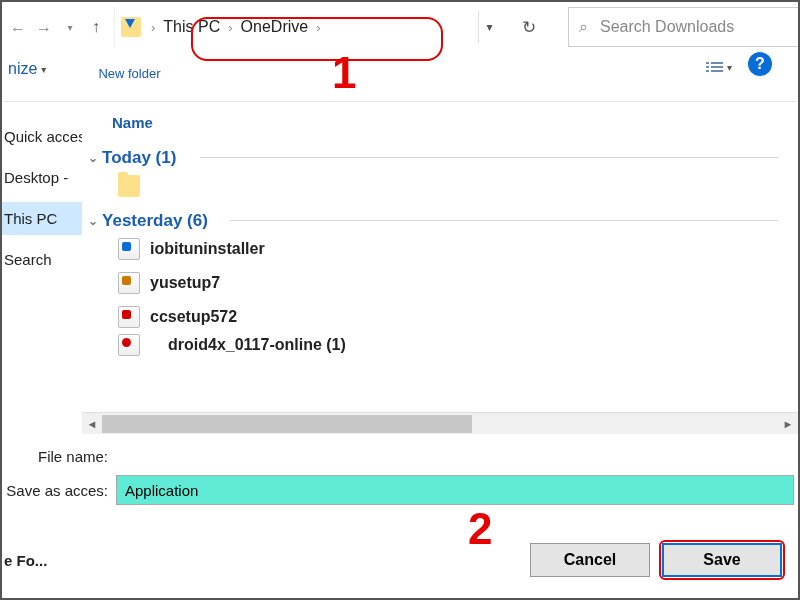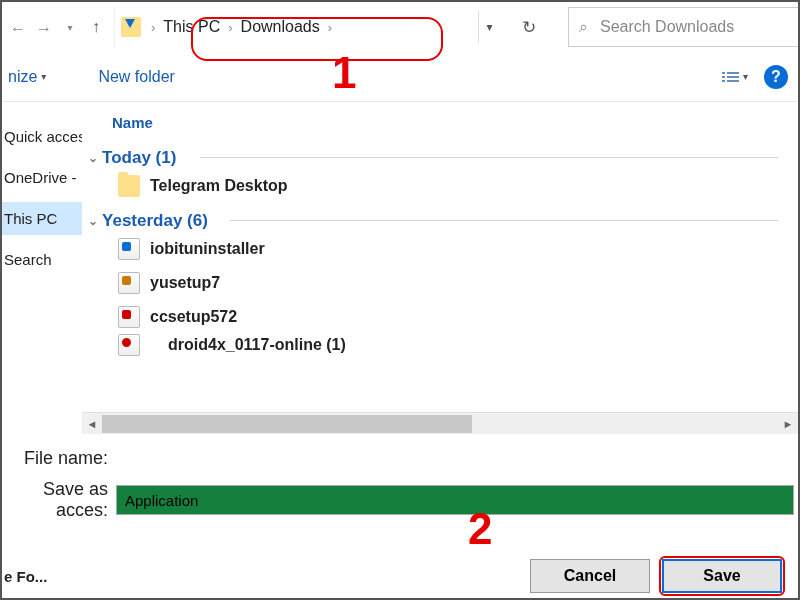--- a/index.html
+++ b/index.html
@@ -16,23 +16,23 @@
     .crumb { color: #222; font-size: 16px; padding: 0 6px; }
     .crumb-sep { color: #888; font-size: 13px; padding: 0 2px; }
     .addr-tail { flex: 0 0 80px; display:flex; align-items:center; justify-content:space-around; }
     .addr-drop { width: 22px; height: 32px; display:flex; align-items:center; justify-content:center; color:#555; border-left:1px solid #ddd; font-size:12px; cursor:pointer; }
     .refresh { width: 26px; height: 32px; display:flex; align-items:center; justify-content:center; color:#555; font-size:17px; cursor:pointer; border:1px solid transparent; }
     .search { flex:1; height: 40px; border:1px solid #ccc; margin-left:12px; margin-right:4px; display:flex; align-items:center; padding:0 10px; gap:10px; background:#fff; }
     .search-icon { color:#888; font-size:16px; }
     .search input { border:none; outline:none; font-size:16px; flex:1; color:#333; background:transparent; }
     .search input::placeholder { color:#888; }
     
-    .toolbar { display:flex; align-items:center; height:50px; padding:0 10px 0 0; border-bottom:1px solid #e8e8e8; }
+    .toolbar { display:flex; align-items:flex-start; height:50px; padding:0 26px 0 0; border-bottom:1px solid #e8e8e8; }
     .organize { color:#1a5cb0; font-size:16px; padding:8px 6px; cursor:pointer; display:flex; align-items:center; gap:4px; }
-    .newfolder { color:#1a5cb0; font-size:16px; padding:8px 16px; cursor:pointer; margin-left:30px; }
+    .newfolder { color:#1a5cb0; font-size:13px; padding:8px 16px; cursor:pointer; margin-left:30px;margin-top:6px; }
     .toolbar-spacer { flex:1; }
     .view-btn { width:30px; height:30px; display:flex; align-items:center; justify-content:center; cursor:pointer; color:#6a8db8; }
     .view-ic { display:flex; gap:2px; }
     .view-bars { display:flex; flex-direction:column; gap:2px; }
     .view-bars span { width:12px; height:2px; background:#6a8db8; display:block; }
     .view-dots { display:flex; flex-direction:column; gap:2px; }
     .view-dots span { width:3px; height:2px; background:#6a8db8; display:block; }
     .view-drop { font-size:10px; color:#555; margin-left:4px; cursor:pointer; }
     .help { width:24px; height:24px; border-radius:50%; background:#0a6cd6; color:#fff; font-size:16px; font-weight:bold; display:flex; align-items:center; justify-content:center; margin-left:14px; cursor:pointer; }
     
@@ -56,23 +56,23 @@
     .ico.app3::after { background:#d00000; }
     .ico.app4::after { background:#d00000; border-radius:50%; }
     
     .hscroll { height:22px; background:#f0f0f0; display:flex; align-items:center; border-top:1px solid #e0e0e0; }
     .hs-btn { width:20px; height:20px; display:flex; align-items:center; justify-content:center; color:#666; font-size:11px; cursor:pointer; }
     .hs-track { flex:1; height:18px; background:#f0f0f0; position:relative; }
     .hs-thumb { position:absolute; left:0; top:0; height:18px; width:370px; background:#c7c7c7; }
     
     .form { padding:14px 4px 0 0; }
     .frow { display:flex; align-items:center; margin-bottom:10px; }
-    .flabel { width:114px; text-align:right; padding-right:8px; font-size:18px; color:#222; }
+    .flabel { width:114px; text-align:right; padding-right:8px; font-size:15px; color:#222; }
     .finput { flex:1; height:30px; border:1px solid #aaa; background:#fff; padding:0 8px; font-size:15px; outline:none; }
-    .fselect { flex:1; height:30px; border:1px solid #aaa; background:#15803d; padding:0 8px; font-size:15px; display:flex; align-items:center; cursor:pointer; }
+    .fselect { flex:1; height:30px; border:1px solid #aaa; background:#5eead4; padding:0 8px; font-size:15px; display:flex; align-items:center; cursor:pointer; }
     .btn-row { display:flex; align-items:center; padding:28px 12px 0 0;font-weight:bold; }
     .hide-folders { font-size:15px; color:#222; padding-left:2px; white-space:nowrap; overflow:hidden; width:70px; }
     .btn-spacer { flex:1; }
     .btn { width:120px; height:34px; font-size:16px; border:1px solid #999; background:#e4e4e4; display:flex; align-items:center; justify-content:center; margin-left:12px; cursor:pointer; }
     .btn.primary { border:2px solid #0a6cd6; position:relative; }
     .btn-hl { position:absolute; inset:-5px; border:2px solid #e60000; border-radius:6px; pointer-events:none; }
     
     .annot { position:absolute; font-size:44px; font-weight:900; color:#e60000; pointer-events:none; font-family: Arial, sans-serif; }
   </style>
 </head>
@@ -84,21 +84,21 @@
     <div class="nav-arrow">→</div>
     <div class="nav-arrow" style="font-size:10px;">▾</div>
     <div class="nav-arrow up-arrow">↑</div>
   </div>
   <div class="addr-bar">
     <div class="addr-highlight"></div>
     <div class="addr-icon"></div>
     <span class="crumb-sep">›</span>
     <span class="crumb">This PC</span>
     <span class="crumb-sep">›</span>
-    <span class="crumb">Downloads</span>
+    <span class="crumb">OneDrive</span>
     <span class="crumb-sep">›</span>
   </div>
   <div class="addr-tail">
     <div class="addr-drop">▾</div>
     <div class="refresh">↻</div>
   </div>
   <div class="search">
     <span class="search-icon">⌕</span>
     <input placeholder="Search Downloads" style="">
   </div>
@@ -126,38 +126,37 @@
     </div>
     <span class="view-drop">▾</span>
   </div>
   <div class="help">?</div>
 </div>
 
 <div class="body">
   <div class="sidebar">
     <div class="sb-item">Quick acces</div>
     <div class="sb-gap"></div>
-    <div class="sb-item">OneDrive -</div>
+    <div class="sb-item">Desktop -</div>
     <div class="sb-gap"></div>
     <div class="sb-item sb-sel">This PC</div>
     <div class="sb-gap"></div>
     <div class="sb-item">Search</div>
   </div>
   <div class="filepane">
     <div class="col-head">Name</div>
 
     <div class="grp">
       <div class="grp-head">
         <span class="grp-chev">⌄</span>
         <span>Today (1)</span>
       </div>
       <div class="grp-line"></div>
       <div class="file">
         <div class="ico folder"></div>
-        <span>Telegram Desktop</span>
       </div>
     </div>
 
     <div class="grp">
       <div class="grp-head">
         <span class="grp-chev">⌄</span>
         <span>Yesterday (6)</span>
       </div>
       <div class="grp-line" style="margin-left:142px;"></div>
       <div class="file">

